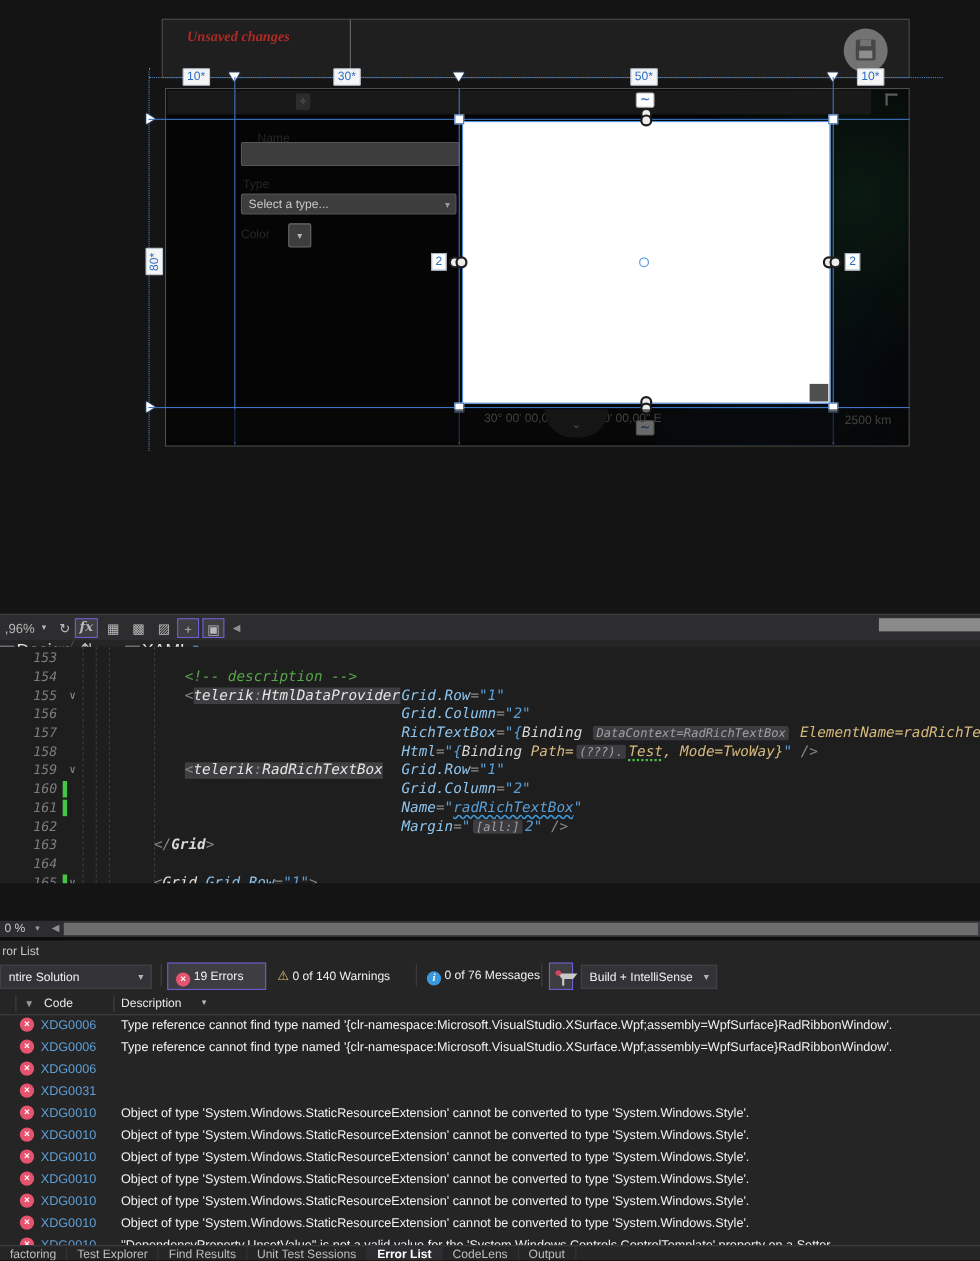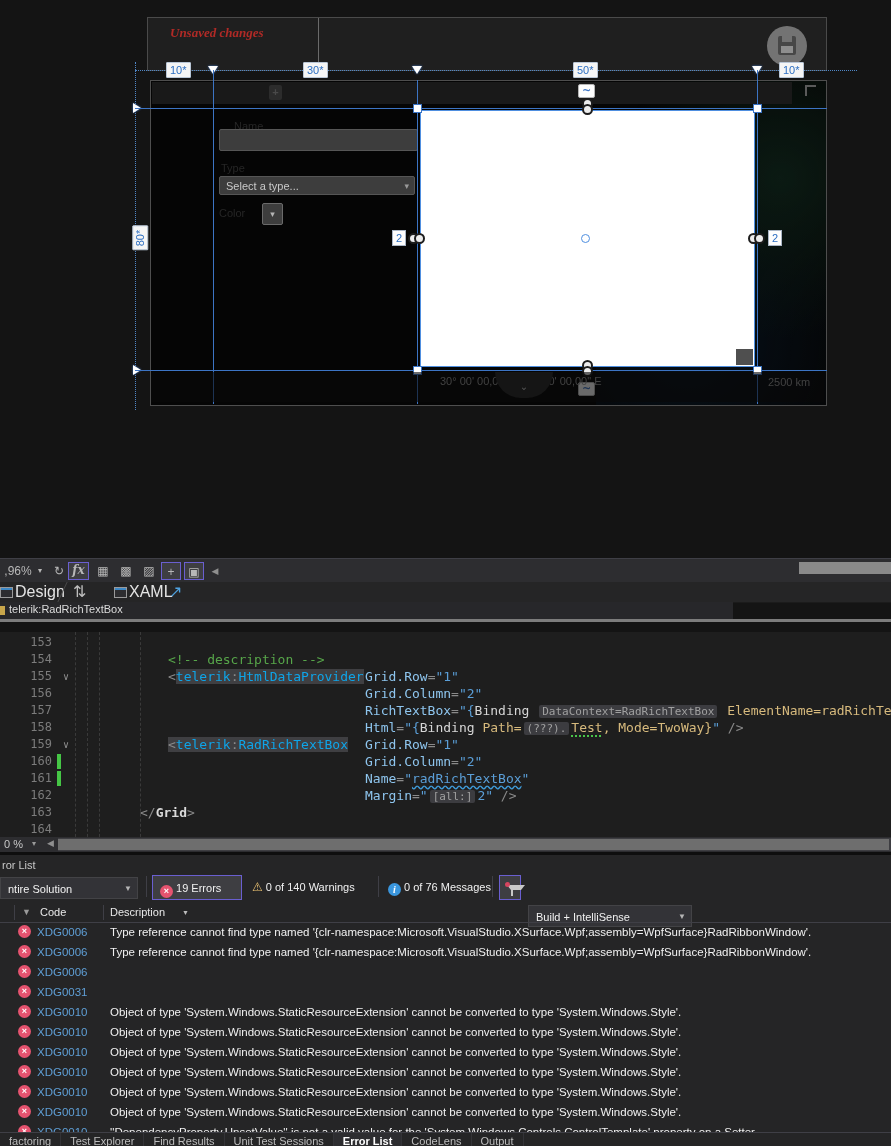--- a/index.html
+++ b/index.html
@@ -62,29 +62,29 @@
   .mini-mon:before{content:"";position:absolute;left:0;top:0;width:100%;height:2px;background:#3d87c4;}
   .slant{position:absolute;top:0;width:1px;height:20px;background:#4a4a4a;transform:skewX(-25deg);}
 
   
   #crumb{left:0;top:602px;width:733px;height:17px;background:#27272a;}
   #crumb .ico{position:absolute;left:0;top:4px;width:5px;height:9px;background:#c8a64b;}
   #crumb .txt{position:absolute;left:9px;top:1px;color:#dcdcdc;font-size:11px;}
   #splitter{left:0;top:619px;width:891px;height:3px;background:#7c7c7c;}
 
   
-  #editor{left:0;top:632px;width:891px;height:215px;background:#1e1e1e;overflow:hidden;
-          font-family:"DejaVu Sans Mono","Liberation Mono",monospace;}
+  #editor{left:0;top:588px;width:891px;height:215px;background:#1e1e1e;overflow:hidden;
+          font-family:"DejaVu Sans Mono","Liberation Mono",monospace;font-style:italic;}
   .iguide{position:absolute;top:0;bottom:0;border-left:1px dashed #3a3a3a;}
   .code-line{position:absolute;left:0;width:891px;height:17px;line-height:17px;font-size:13px;white-space:pre;}
   .ln-num{position:absolute;left:0;width:52px;text-align:right;color:#7c7c7c;font-size:12px;}
   .chgbar{position:absolute;left:57px;top:1px;width:4px;height:15px;background:#45c645;}
   .foldmk{position:absolute;left:63px;color:#8f8f8f;font-size:10px;}
   .code-seg{position:absolute;top:0;}
-  .tk.pu{color:#8a8a8a}.tk.tg{color:#0ea5e9}.tk.at{color:#8ec5ee}.tk.vl{color:#5b9fd8}
+  .tk.pu{color:#8a8a8a}.tk.tg{color:#e5e5e5}.tk.at{color:#8ec5ee}.tk.vl{color:#5b9fd8}
   .tk.cm{color:#57a64a}.tk.pr{color:#d7ba7d}.tk.wh{color:#d6d6d6}.tk.cw{color:#dadada;font-weight:bold}
   .tk.hint{font-size:11px;background:#3c3c40;color:#a0a0a0;padding:0 3px;border-radius:2px;margin:0 2px;}
   .tk.hl{background:#3f3f42}
   .tk.wavy{text-decoration:underline wavy #3f9ddd;text-underline-offset:2px;}
   .tk.gdot{text-decoration:underline dotted #49c549;text-decoration-thickness:2px;text-underline-offset:3px;}
 
   #edbar{left:0;top:837px;width:891px;height:15px;background:#2d2d30;color:#c8c8c8;font-size:11px;}
   #edbar .track{position:absolute;left:58px;top:1px;right:0;height:13px;background:#3e3e42;}
   #edbar .thumb{position:absolute;left:0;top:1px;right:2px;height:11px;background:#6e6e6e;}
   #panel-sep{left:0;top:852px;width:891px;height:3px;background:#0e0e0e;}
@@ -284,21 +284,21 @@
     <div class="vsep2" style="left:378px;top:21px;"></div>
     <div class="tbtn" style="left:388px;top:20px;">
       <span class="info-ico">i</span>
       <span>0 of 76 Messages</span>
     </div>
     <div class="vsep2" style="left:492px;top:21px;"></div>
     <div class="tbtn" style="left:499px;top:20px;width:22px;border:1px solid #6a5fd0;background:#3e3e42;box-sizing:border-box;">
       <span id="funnel" style="left:7px;top:9px;"></span>
       <span id="fdot" style="left:5px;top:6px;"></span>
     </div>
-    <div class="ddl" style="left:528px;top:22px;width:164px;margin-top:28px;">
+    <div class="ddl" style="left:528px;top:22px;width:124px;">
       <span>Build + IntelliSense</span><span class="car">▼</span>
     </div>
 
     <div id="el-header">
       <span style="position:absolute;left:22px;color:#9a9a9a;font-size:9px;">▼</span>
       <span style="position:absolute;left:40px;">Code</span>
       <div class="csep" style="left:14px;"></div>
       <div class="csep" style="left:103px;"></div>
       <span style="position:absolute;left:110px;">Description</span>
       <span style="position:absolute;left:182px;font-size:7px;color:#bdbdbd;">▼</span>

